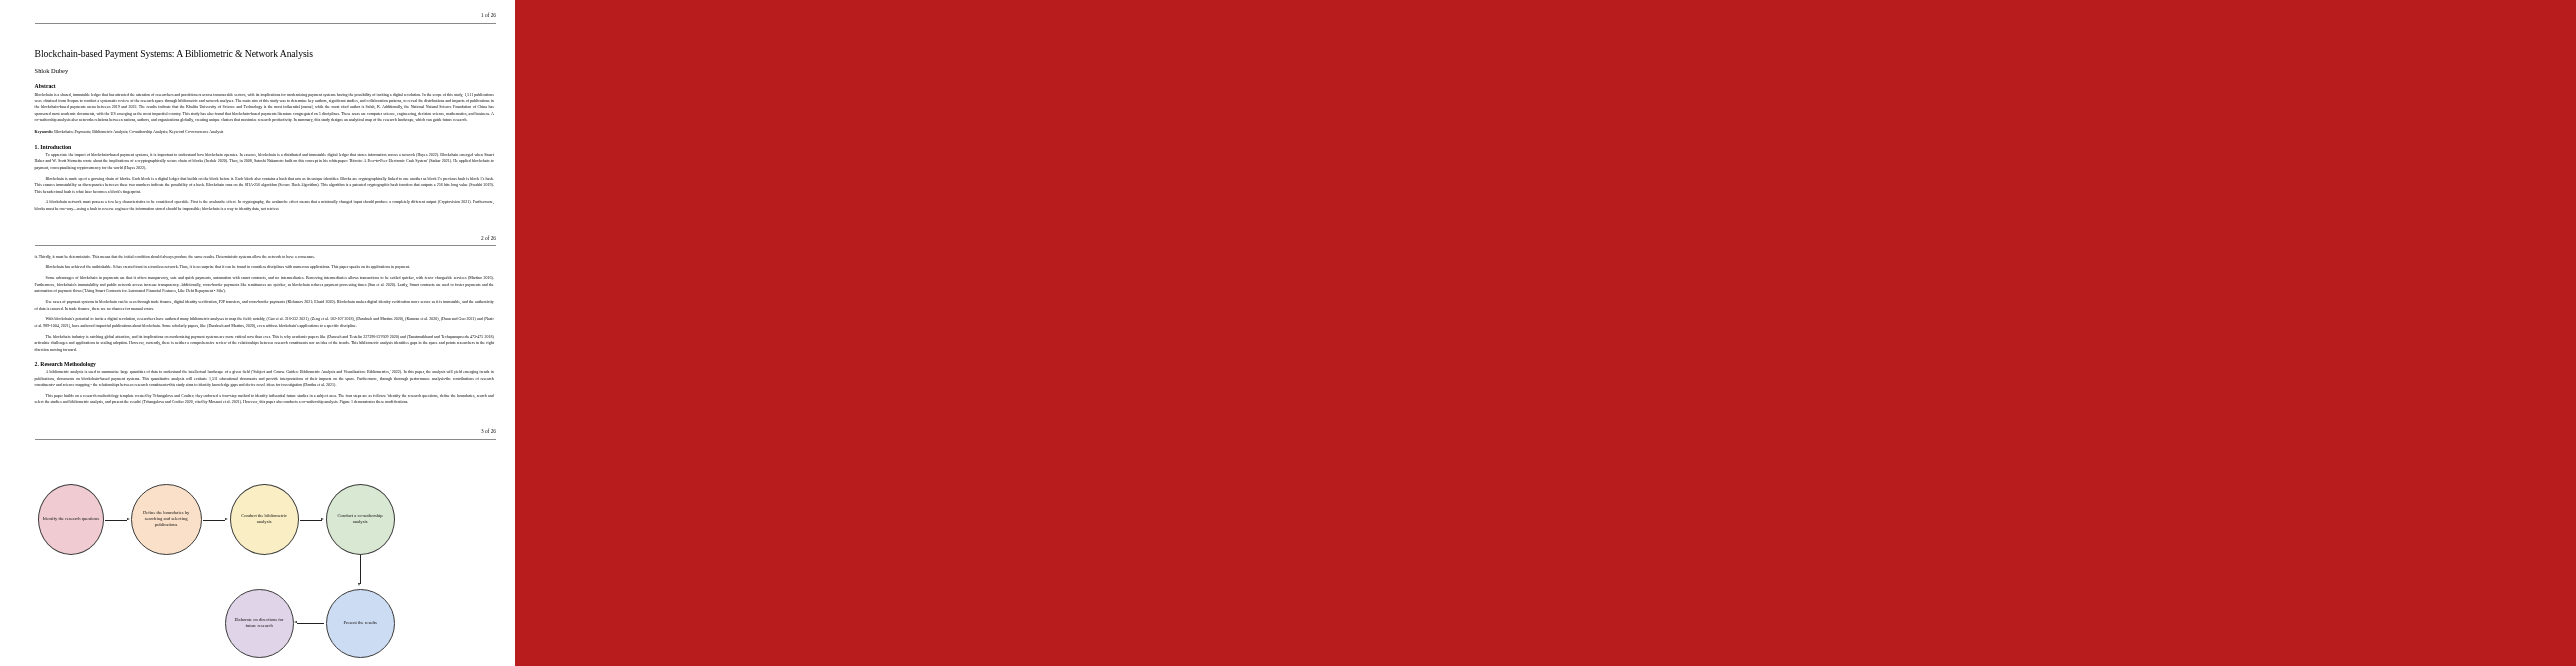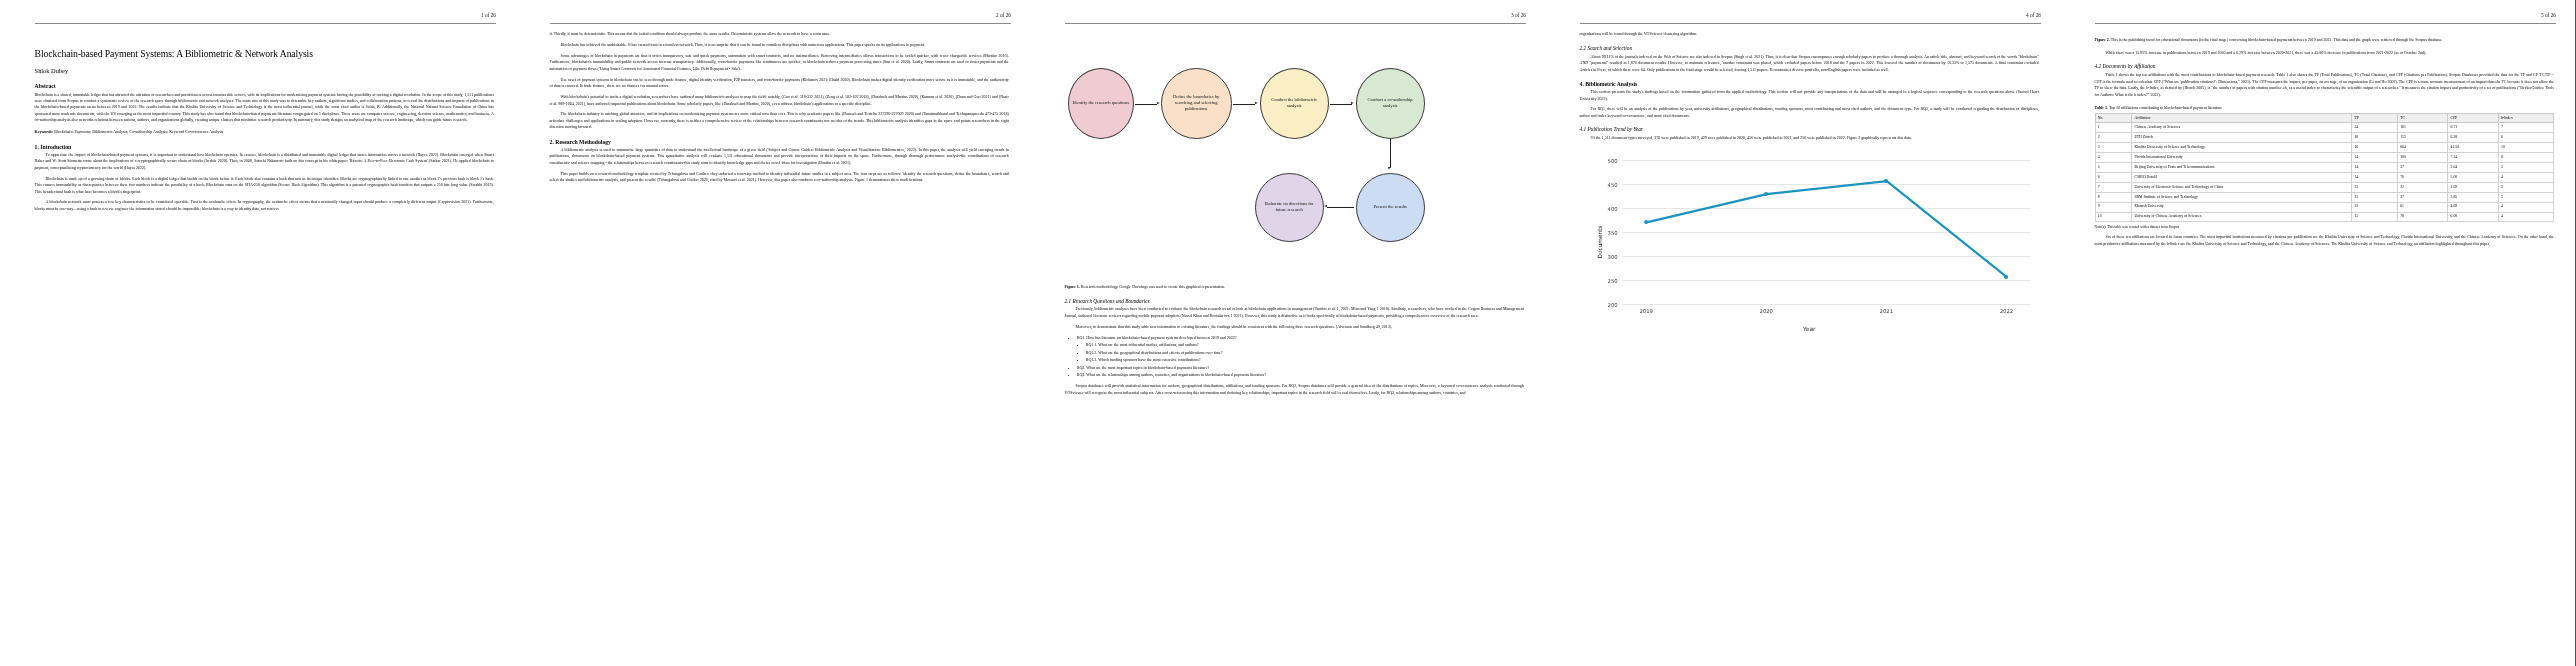--- a/index.html
+++ b/index.html
@@ -7,21 +7,22 @@
     margin: 0; padding: 0;
     background: #ffffff;
     width: 2576px; height: 667px;
     overflow: hidden;
     font-family: "Liberation Serif", serif;
   }
   #viewer {
     display: flex;
     width: 2576px;
     height: 667px;
-    background: #6d28d9;
+    background: #b91c1c;
+    flex-direction: column;
   }
   .page {
     position: relative;
     width: 515px;
     height: 667px;
     background: #ffffff;
     padding: 12.2px 19px 5.6px 19px;
   }
   .page-header {
     height: 19px;

